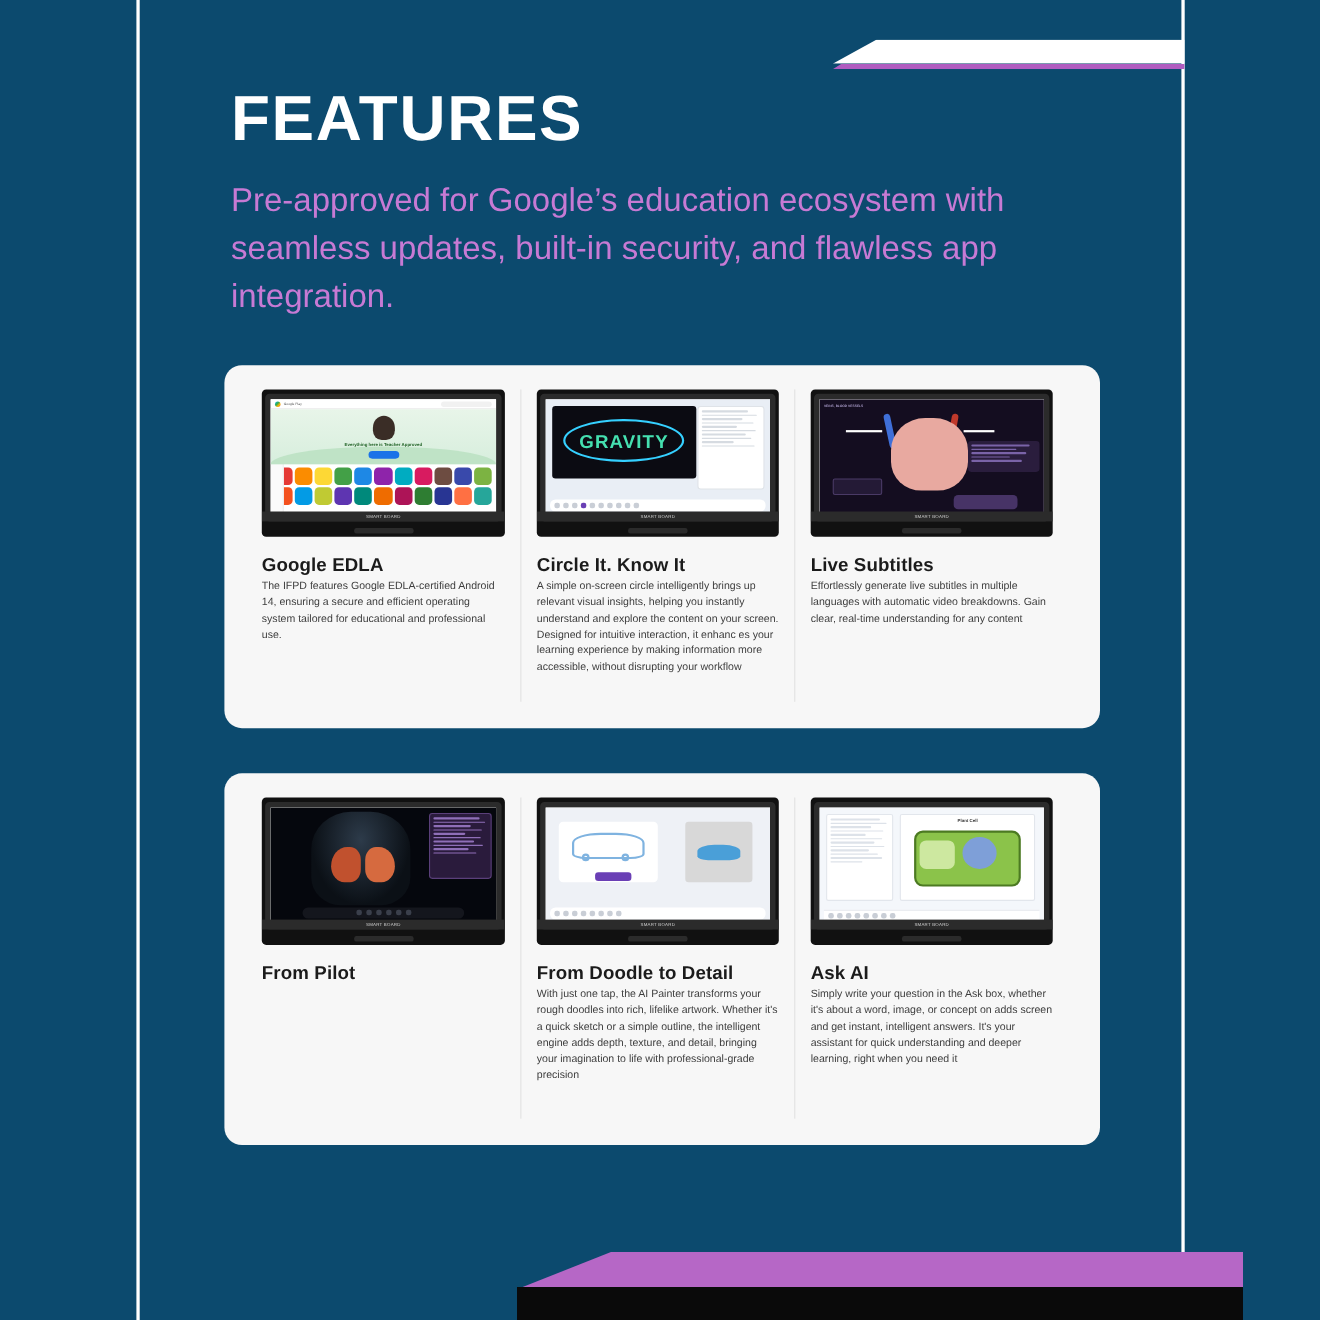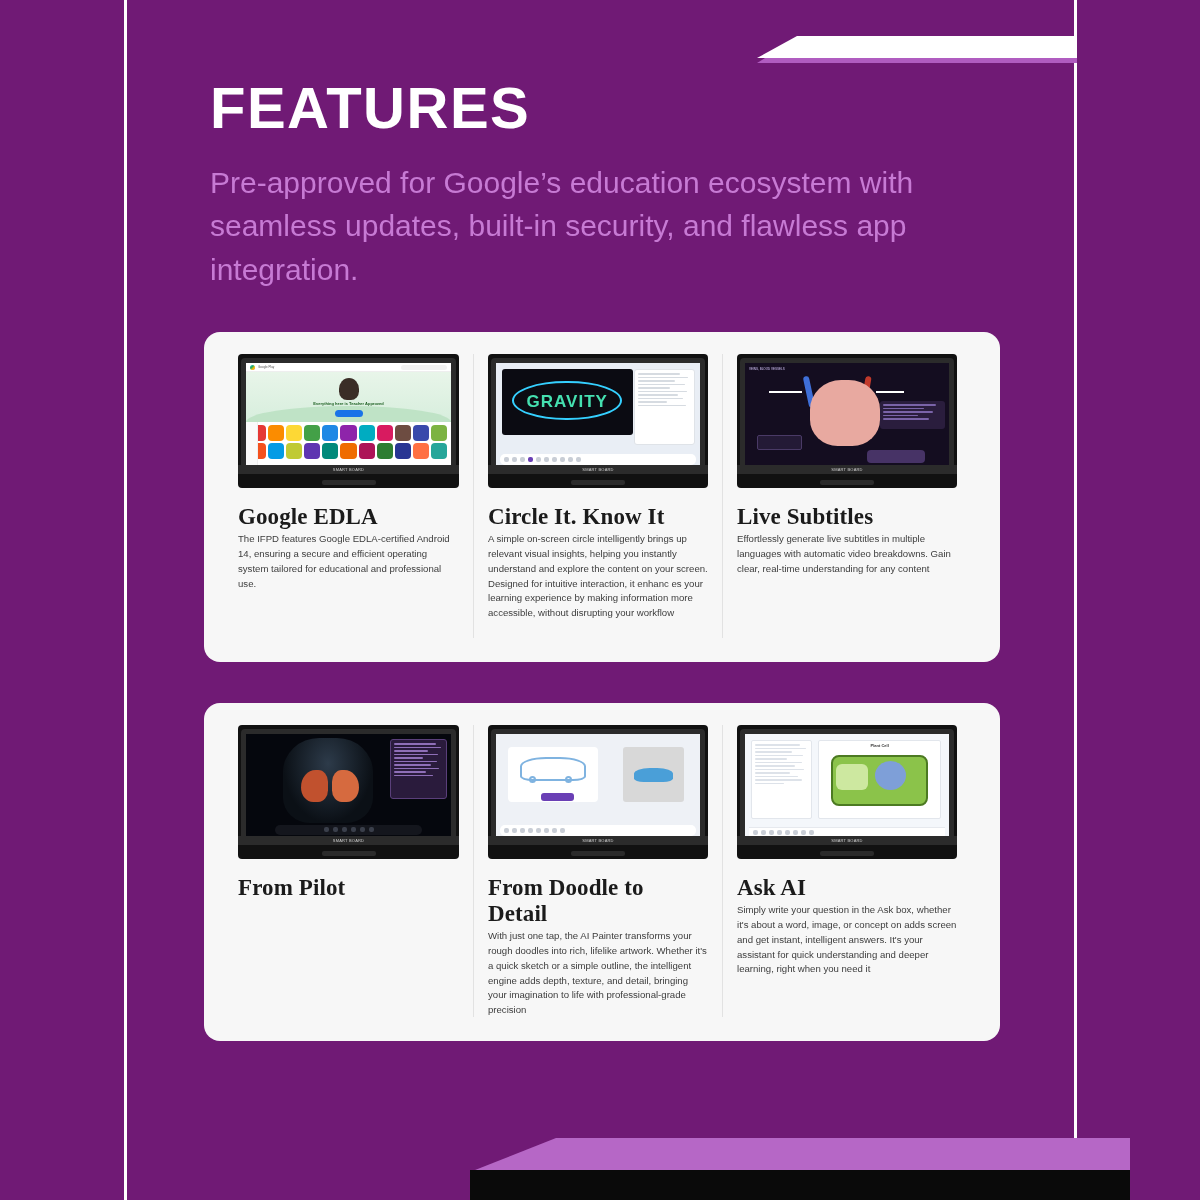--- a/index.html
+++ b/index.html
@@ -5,21 +5,21 @@
   * { box-sizing: border-box; margin: 0; padding: 0; }
   html, body {
     width: 1200px; height: 1200px;
     background: #000000;
     font-family: "Liberation Sans", sans-serif;
     overflow: hidden;
   }
   .page {
     position: relative;
     width: 1200px; height: 1200px;
-    background: #701a75;
+    background: #0c4a6e;
   }
   
   .frame-left {
     position: absolute; left: 124px; top: 0; width: 3px; height: 1200px;
     background: #ffffff;
   }
   .frame-right {
     position: absolute; left: 1074px; top: 0; width: 3px; height: 1200px;
     background: #ffffff;
   }
@@ -185,25 +185,24 @@
   .s6 .panel { position:absolute;left:36%;top:6%;width:60%;height:74%;background:#fff;border:1px solid #e2e6ec;border-radius:2px;}
   .s6 .panel .ph { text-align:center;font-size:4px;color:#333;padding-top:2px;font-weight:bold;}
   .s6 .cell { position:absolute;left:10%;top:18%;width:80%;height:66%;background:#8bc34a;border:2px solid #4c7a22;border-radius:8px;}
   .s6 .nucleus { position:absolute;left:46%;top:26%;width:26%;height:38%;background:#7e9fd8;border-radius:50%;}
   .s6 .vac { position:absolute;left:14%;top:30%;width:26%;height:34%;background:#cde8a0;border-radius:6px;}
   .s6 .toolbar { position:absolute;left:4px;right:4px;bottom:3px;height:10px;background:#fff;border-top:1px solid #e6e9ee;display:flex;align-items:center;gap:3px;padding:0 4px;}
   .s6 .toolbar i { width:5px;height:5px;border-radius:2px;background:#c9ced6;}
 
   .card-title {
     margin-top: 16px;
-    font-size: 23px;
+    font-size: 17px;
     font-weight: bold;
     color: #1b1b1b;
     letter-spacing: .1px;
-    font-family: Liberation Serif, serif;
   }
   .card-desc {
     margin-top: 2px;
     font-size: 9.6px;
     line-height: 1.55;
     color: #3d3d3d;
   }
 </style>
 </head>
 <body>

